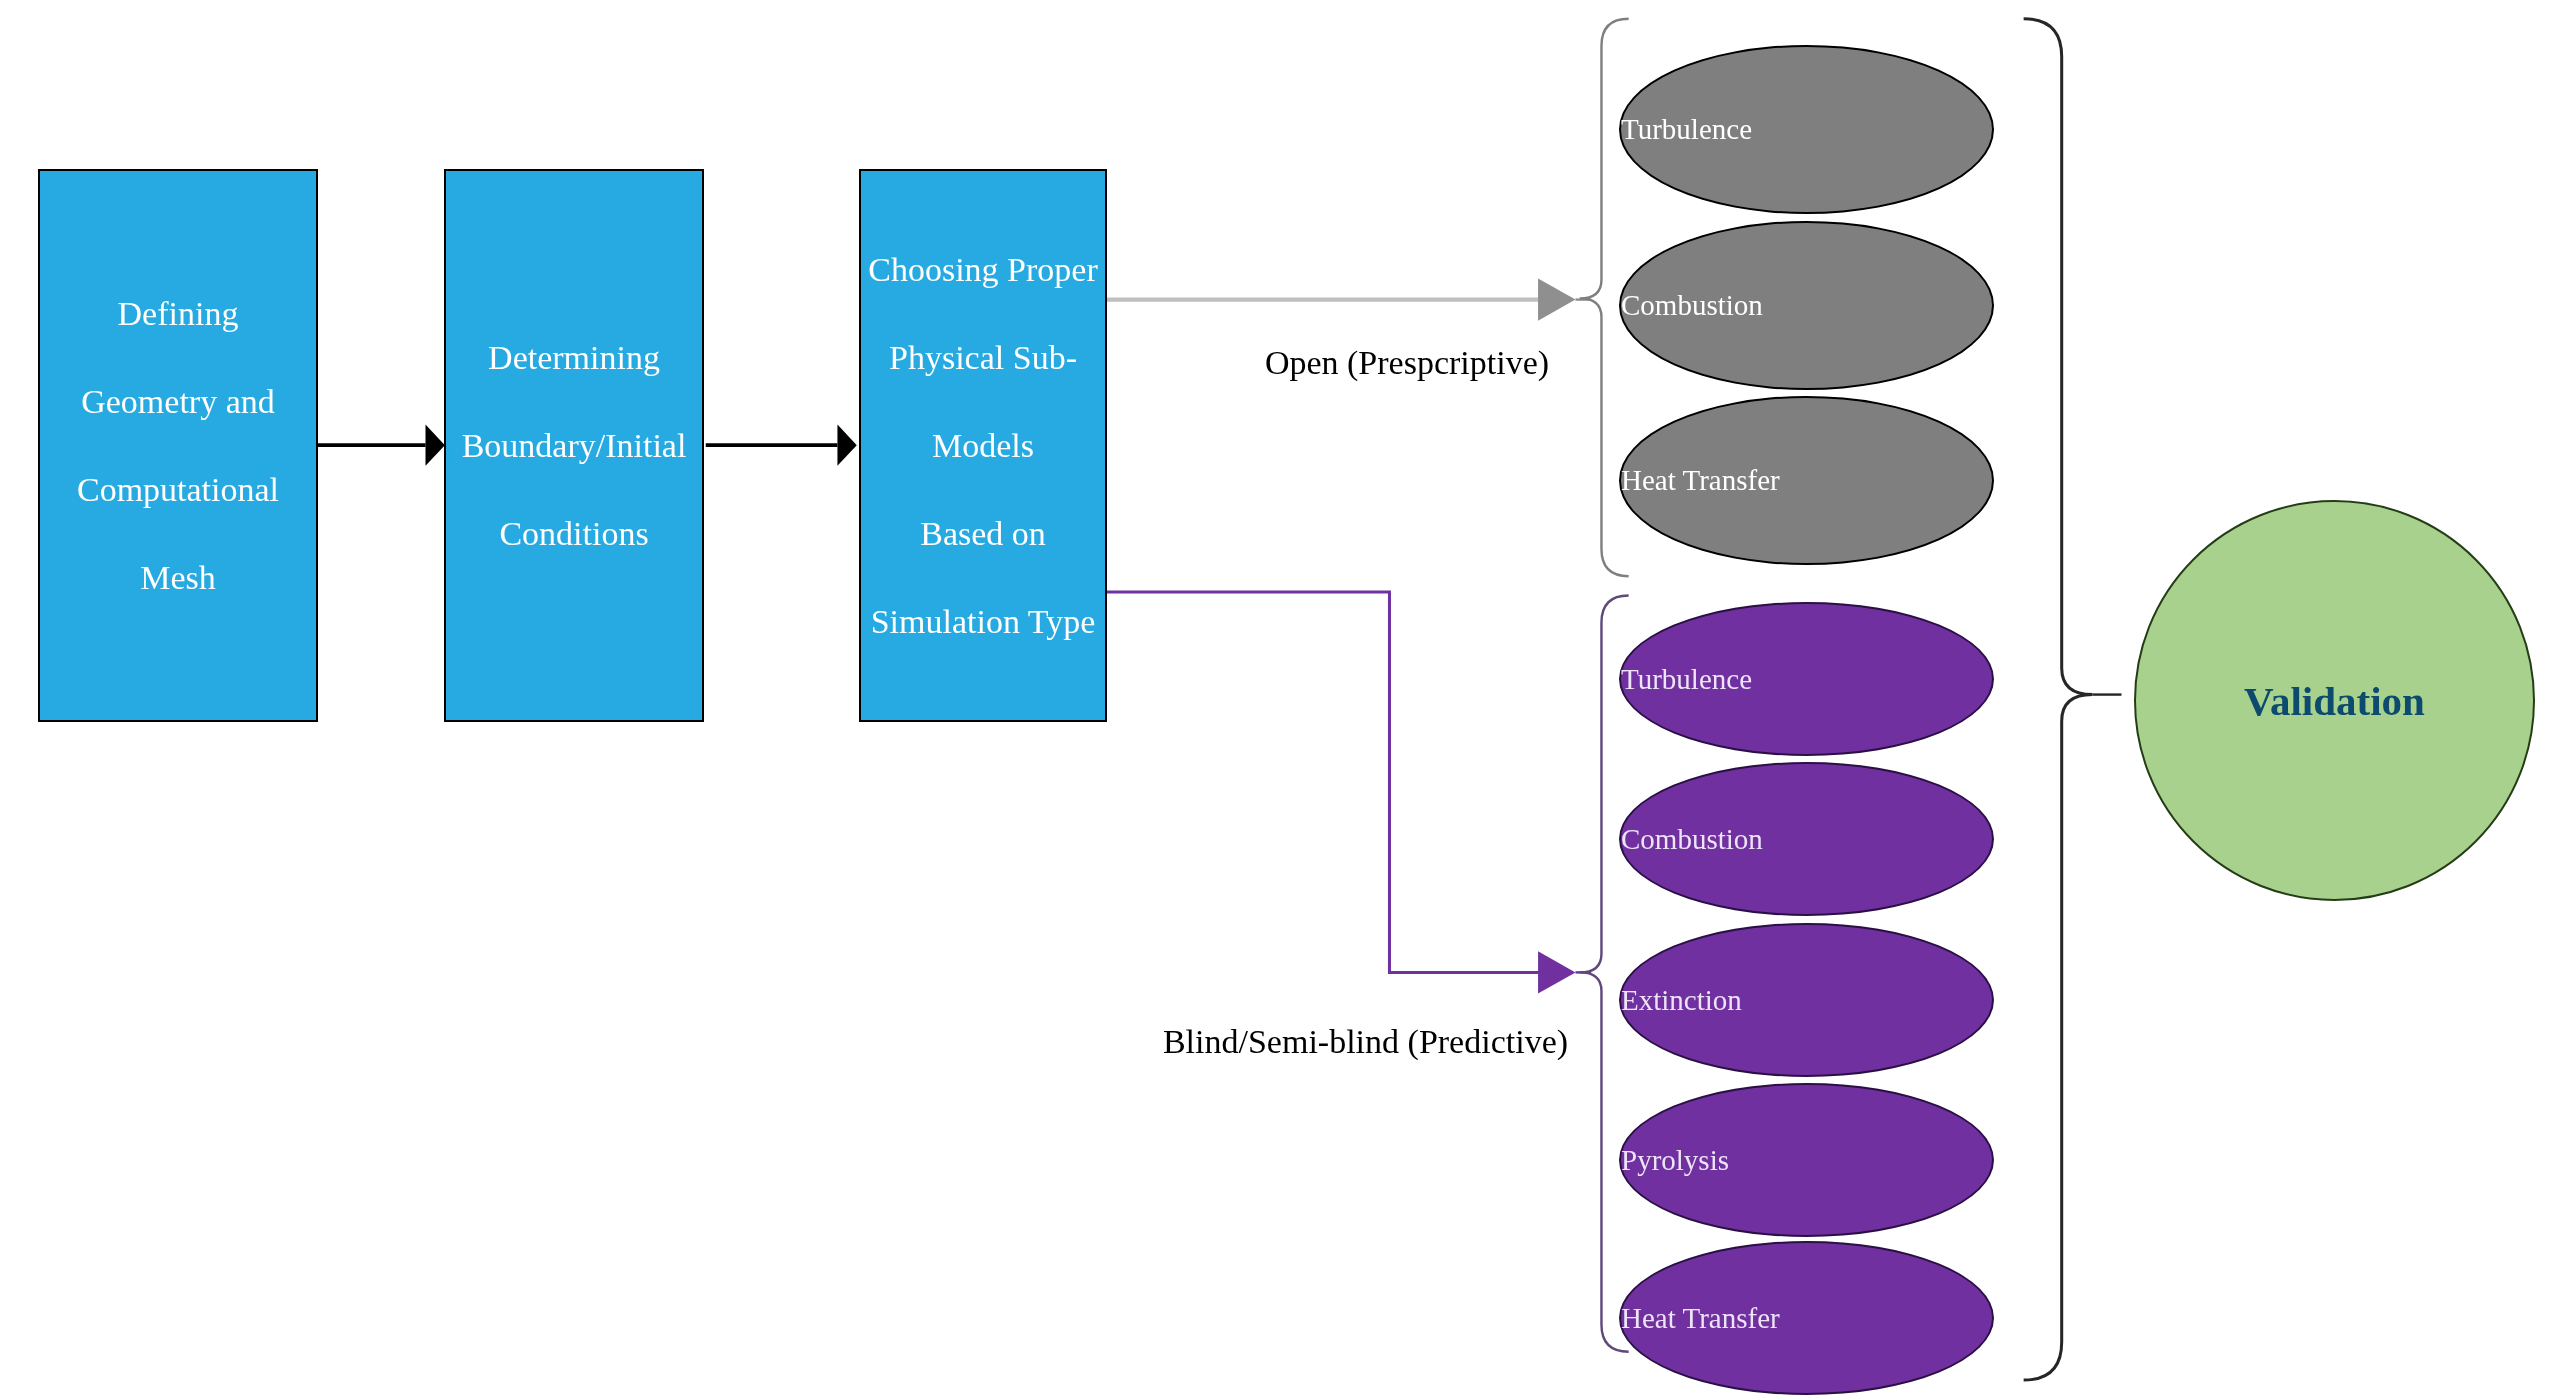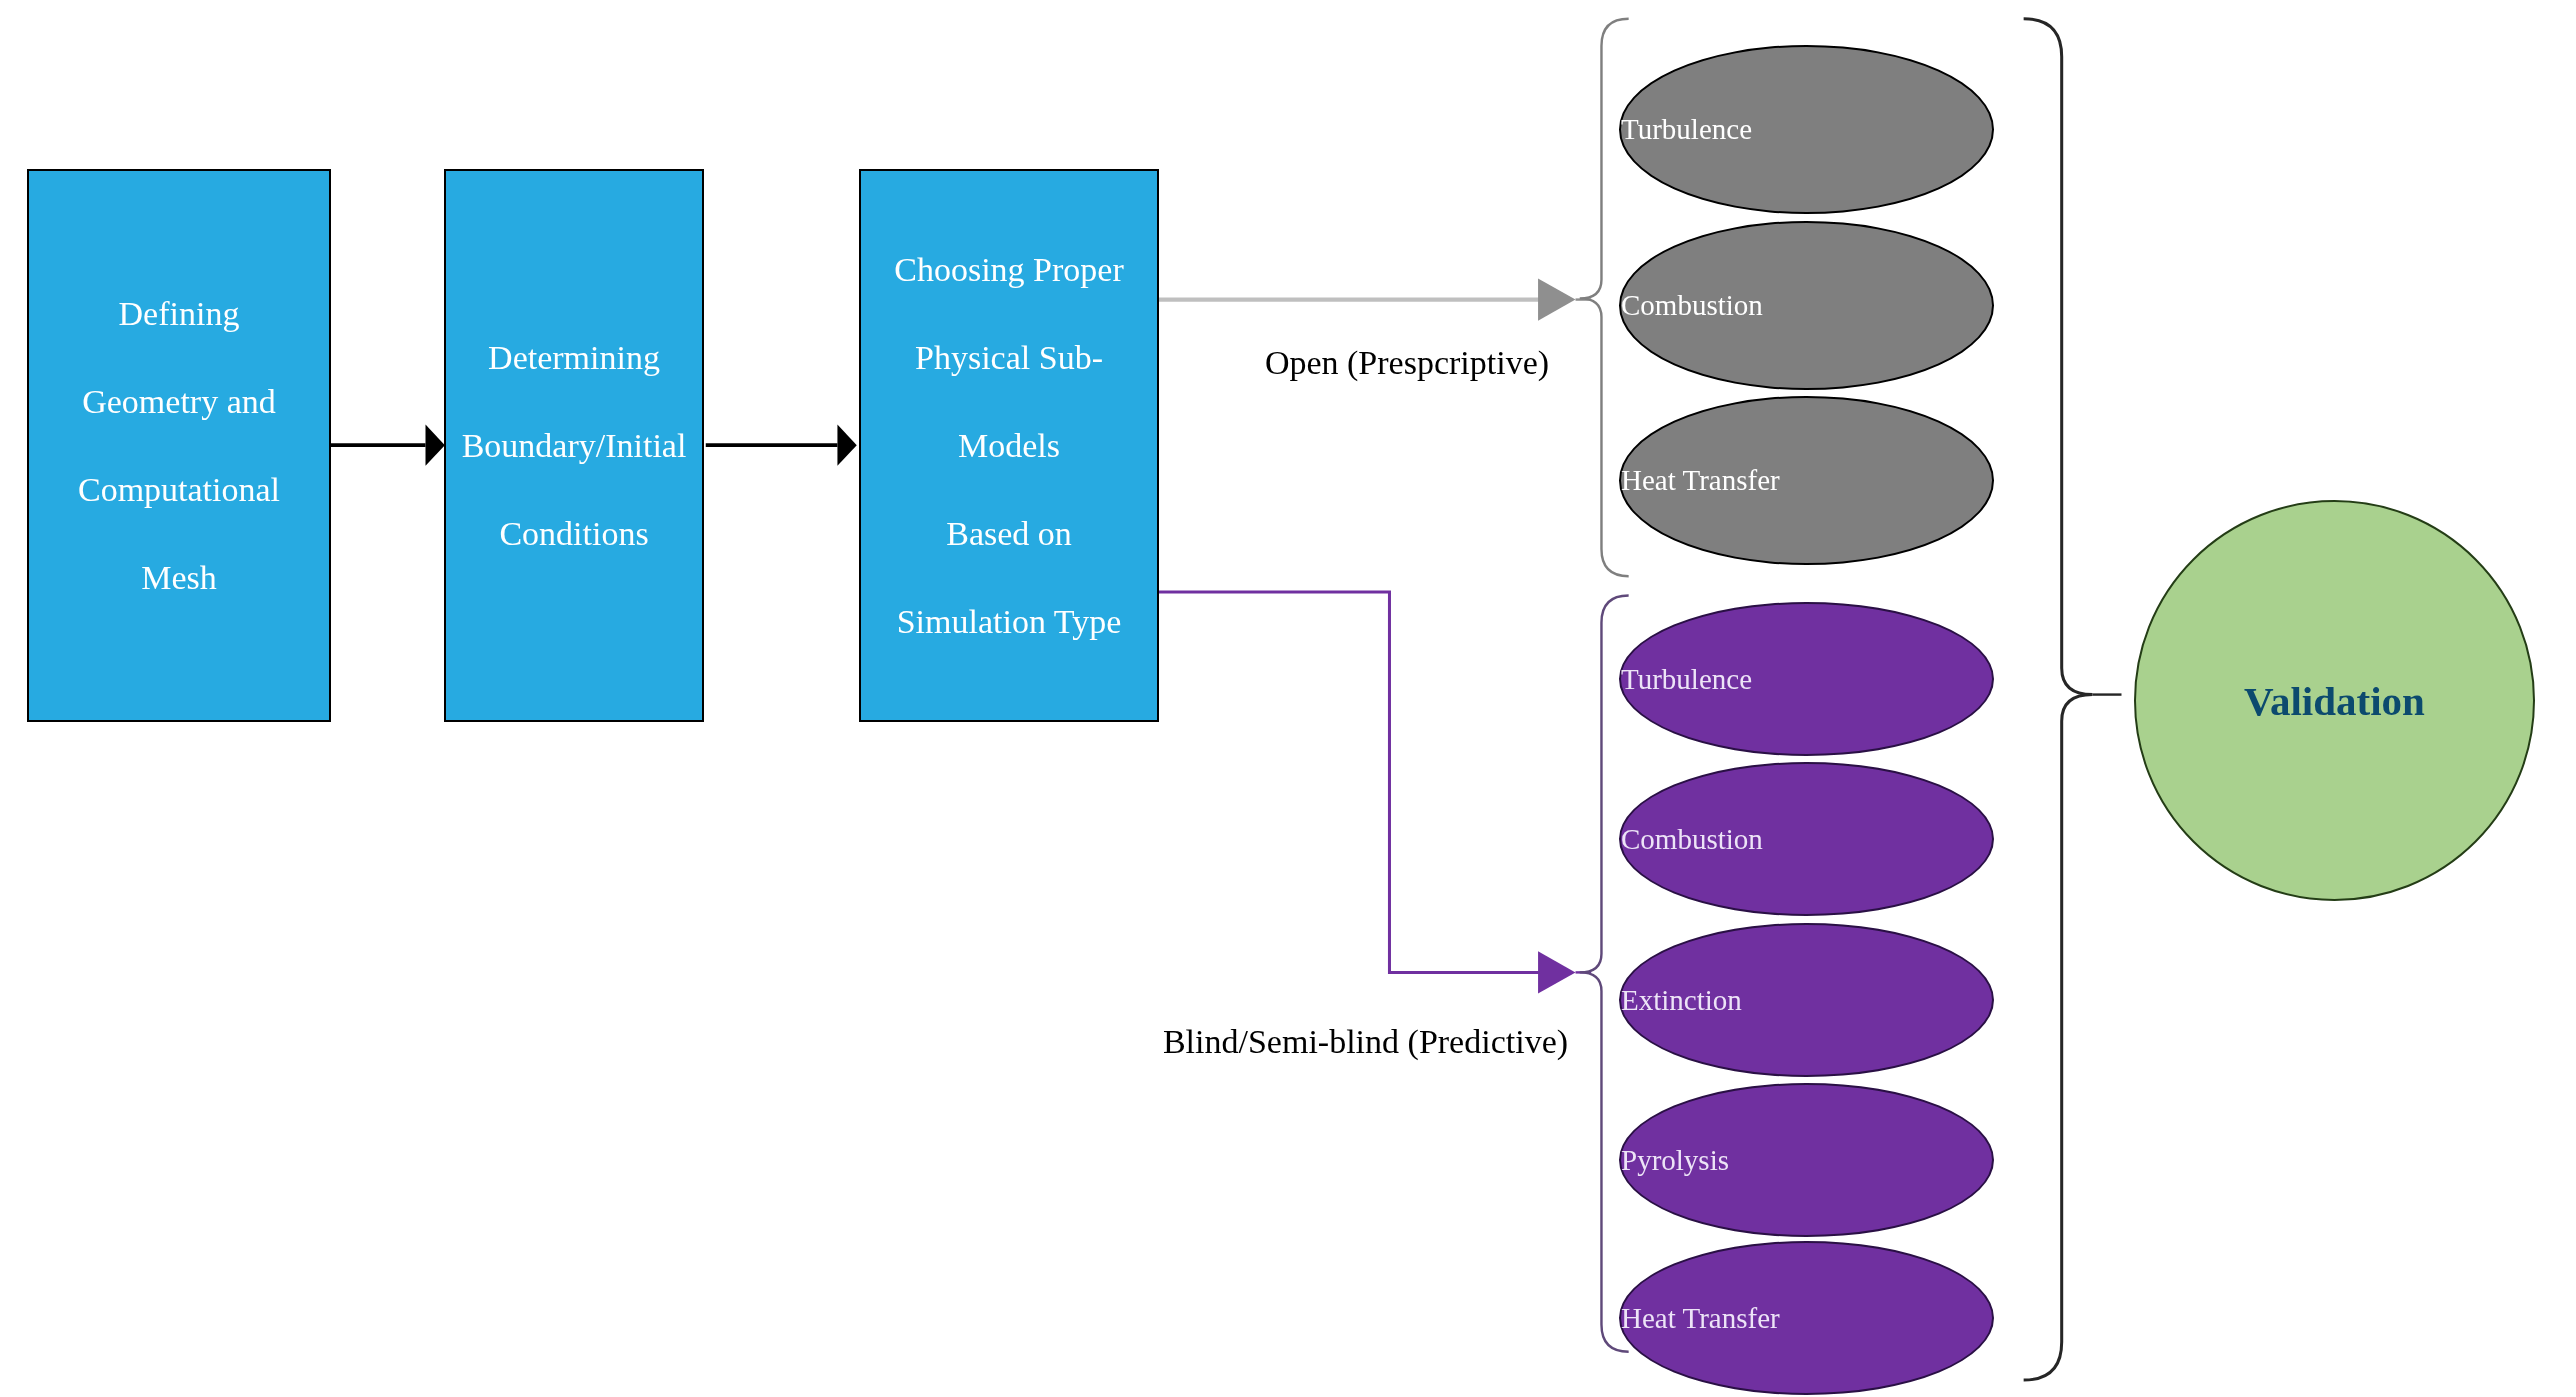--- a/index.html
+++ b/index.html
@@ -85,34 +85,34 @@
     <path d="M2696 31 Q2651 31 2651 76 L2651 463 Q2651 494 2615 494 Q2651 494 2651 525 L2651 909 Q2651 954 2696 954" fill="none" stroke="#7F7F7F" stroke-width="4"></path>
 
     <path d="M2696 986 Q2651 986 2651 1031 L2651 1579 Q2651 1610 2615 1610 Q2651 1610 2651 1641 L2651 2193 Q2651 2238 2696 2238" fill="none" stroke="#5F497A" stroke-width="4"></path>
 
     <g>
       <path d="M3350 31 Q3413 31 3413 94 L3413 1106 Q3413 1150 3464 1150 Q3413 1150 3413 1194 L3413 2222 Q3413 2285 3350 2285" fill="none" stroke="#262626" stroke-width="5"></path>
       <line x1="3464" y1="1150" x2="3512" y2="1150" stroke="#262626" stroke-width="4"></line>
     </g>
   </svg>
 
-  <div class="box" style="left:27px;width:304px;">
+  <div class="box" style="left:38px;width:280px;">
     <span class="ln">Defining</span>
     <span class="ln">Geometry and</span>
     <span class="ln">Computational</span>
     <span class="ln">Mesh</span>
   </div>
 
   <div class="box" style="left:444px;width:260px;">
     <span class="ln">Determining</span>
     <span class="ln">Boundary/Initial</span>
     <span class="ln">Conditions</span>
   </div>
 
-  <div class="box" style="left:859px;width:300px;">
+  <div class="box" style="left:859px;width:248px;">
     <span class="ln">Choosing Proper</span>
     <span class="ln">Physical Sub-</span>
     <span class="ln">Models</span>
     <span class="ln">Based on</span>
     <span class="ln">Simulation Type</span>
   </div>
 
   <div class="lbl" style="left:1226px;top:344px;width:362px;">Open (Prespcriptive)</div>
   <div class="lbl" style="left:1115px;top:1023px;width:501px;">Blind/Semi-blind (Predictive)</div>
 

